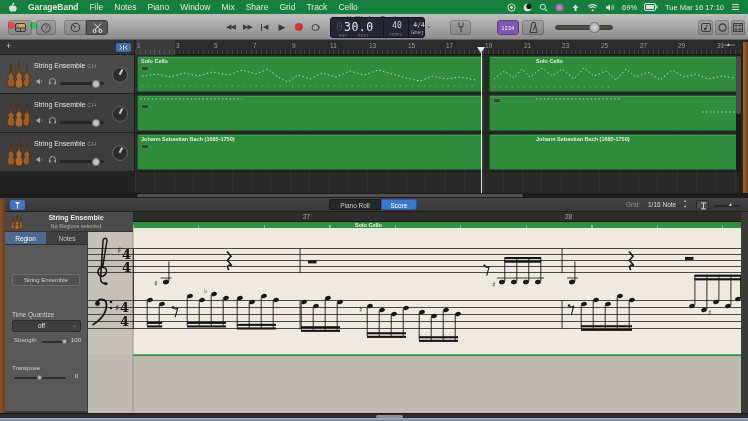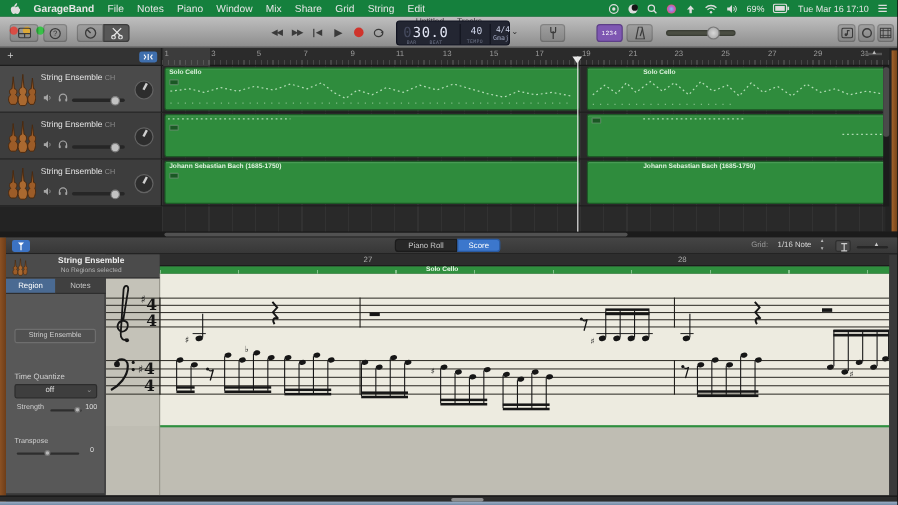--- a/index.html
+++ b/index.html
@@ -92,22 +92,22 @@
         </svg>
     </span>
     <span class="mi app">GarageBand</span>
     <span class="mi">File</span>
     <span class="mi">Notes</span>
     <span class="mi">Piano</span>
     <span class="mi">Window</span>
     <span class="mi">Mix</span>
     <span class="mi">Share</span>
     <span class="mi">Grid</span>
-    <span class="mi">String</span>
-    <span class="mi">Edit</span>
+    <span class="mi">Track</span>
+    <span class="mi">Cello</span>
     <span class="right">
       <svg width="9" height="9" viewBox="0 0 9 9">
           <circle cx="4.5" cy="4.5" r="3.6" fill="none" stroke="#ddd" stroke-width="1"></circle>
           <circle cx="4.5" cy="4.5" r="1.4" fill="#ddd"></circle>
         </svg>
       <svg width="9" height="9" viewBox="0 0 9 9">
           <circle cx="4.5" cy="4.5" r="3.8" fill="#ddd"></circle>
           <circle cx="6" cy="3.4" r="2.6" fill="#141414"></circle>
         </svg>
       <svg width="9" height="9" viewBox="0 0 9 9">

